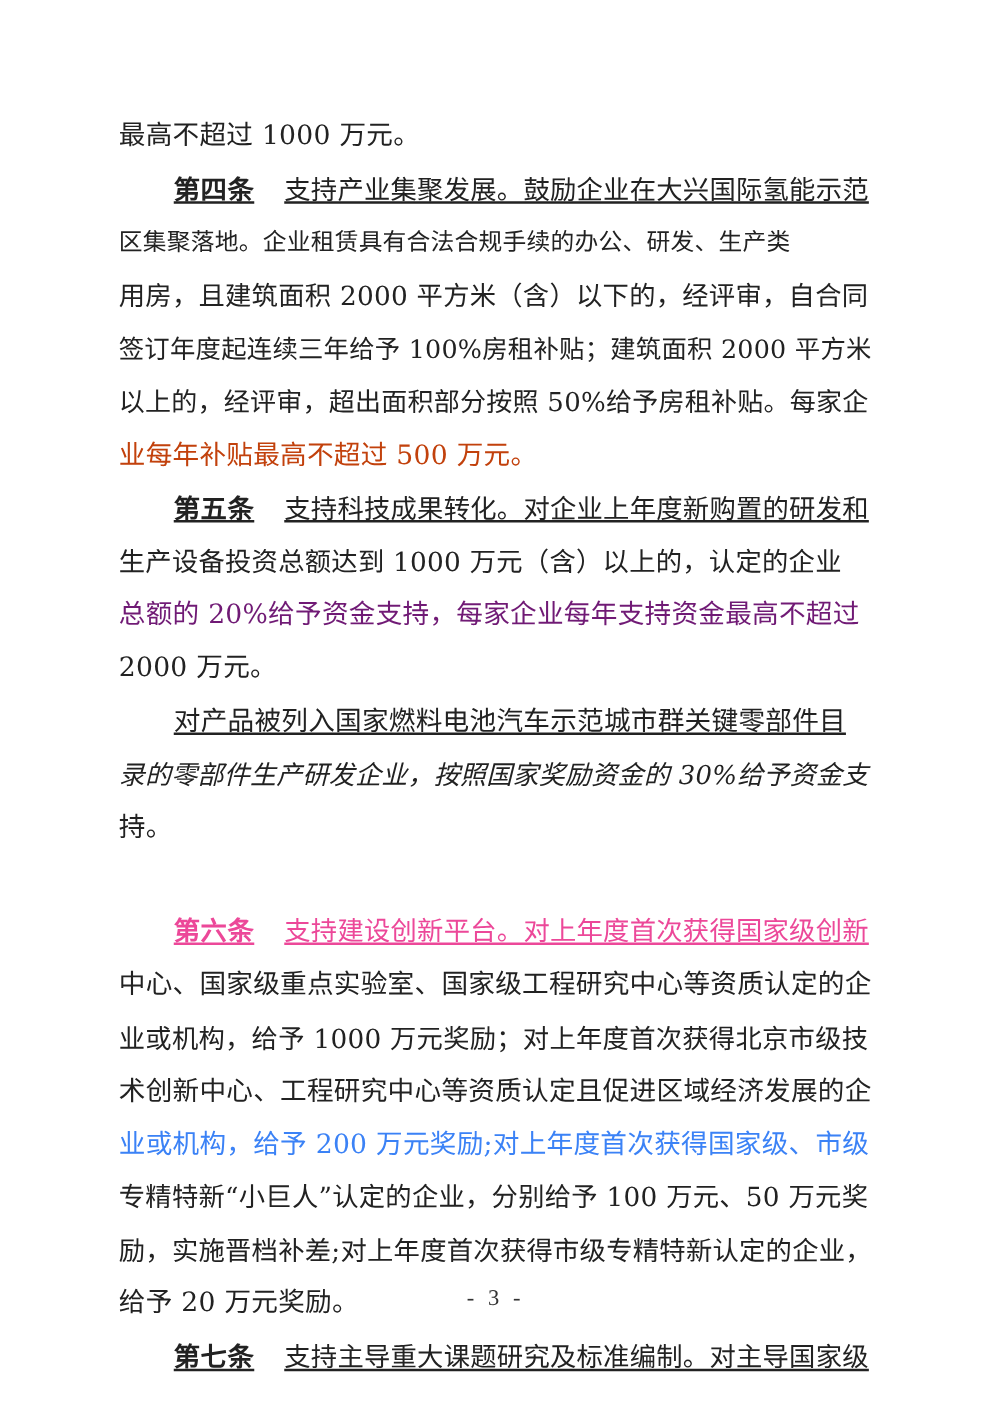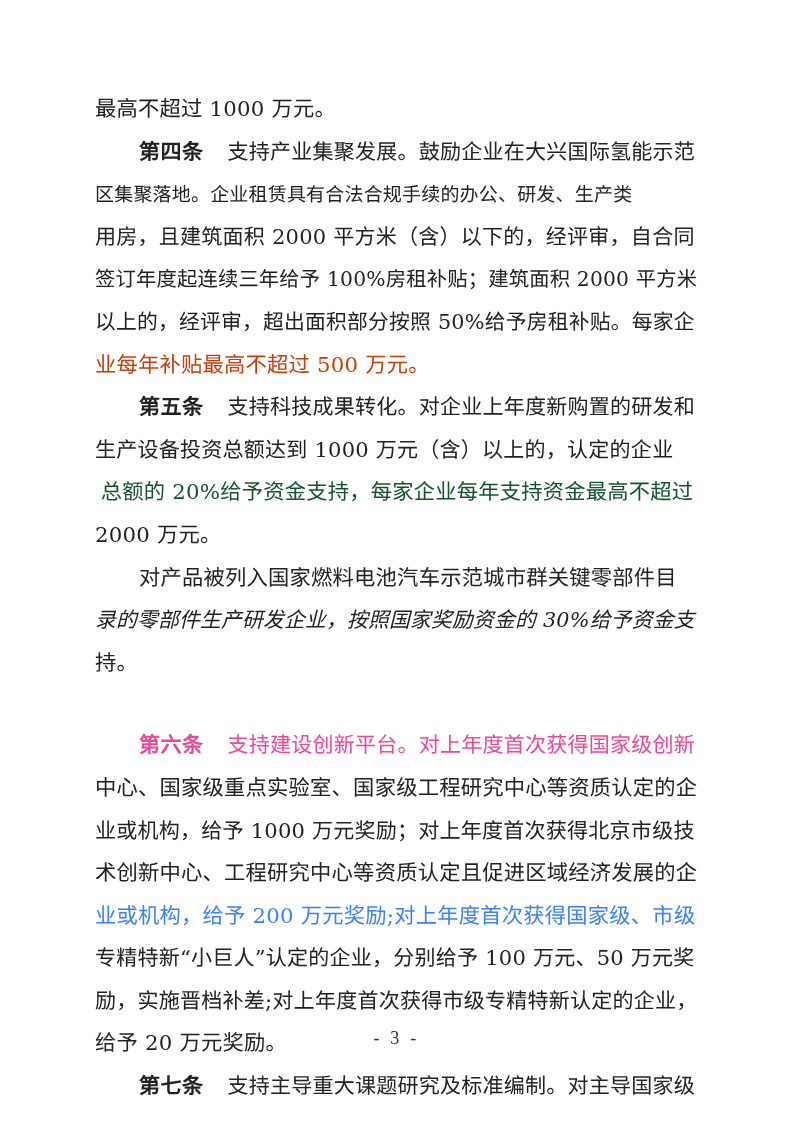--- a/index.html
+++ b/index.html
@@ -41,20 +41,21 @@
     white-space: nowrap;
     letter-spacing: 0.01em;
     color: #222222;
     font-family: "DejaVu Serif", "Liberation Serif", serif;
     text-rendering: optimizeLegibility;
   }
 
   
   .indent-2 {
     padding-left: 44px;
+    text-decoration: underline;
   }
 
   .article-label {
     font-weight: bold;
     letter-spacing: 0.02em;
   }
 
   .gap-after-label {
     display: inline-block;
     width: 24px;
@@ -84,21 +85,21 @@
   <div id="text-column">
       <div class="doc-line" style="color: rgb(34, 34, 34); font-size: 21.3px;"><span class="line-text">最高不超过 1000 万元。</span></div>
       <div class="doc-line indent-2" style="color: rgb(34, 34, 34); font-size: 21.05px;"><span class="article-label">第四条</span><span class="gap-after-label"></span><span class="line-text">支持产业集聚发展。鼓励企业在大兴国际氢能示范</span></div>
       <div class="doc-line" style="color: rgb(34, 34, 34); font-size: 19px;"><span class="line-text">区集聚落地。企业租赁具有合法合规手续的办公、研发、生产类</span></div>
       <div class="doc-line" style="color: rgb(34, 34, 34); font-size: 21.05px;"><span class="line-text">用房，且建筑面积 2000 平方米（含）以下的，经评审，自合同</span></div>
       <div class="doc-line" style="color: rgb(34, 34, 34); font-size: 20.3px;"><span class="line-text">签订年度起连续三年给予 100%房租补贴；建筑面积 2000 平方米</span></div>
       <div class="doc-line" style="color: rgb(34, 34, 34); font-size: 20.8px;"><span class="line-text">以上的，经评审，超出面积部分按照 50%给予房租补贴。每家企</span></div>
       <div class="doc-line" style="color: #c2410c; font-size: 21.3px;"><span class="line-text">业每年补贴最高不超过 500 万元。</span></div>
       <div class="doc-line indent-2" style="color: rgb(34, 34, 34); font-size: 21.05px;"><span class="article-label">第五条</span><span class="gap-after-label"></span><span class="line-text">支持科技成果转化。对企业上年度新购置的研发和</span></div>
       <div class="doc-line" style="color: rgb(34, 34, 34); font-size: 21.05px;"><span class="line-text">生产设备投资总额达到 1000 万元（含）以上的，认定的企业</span></div>
-      <div class="doc-line" style="color: #14532d; font-size: 21.3px; text-align: center;"><span class="line-text">总额的 20%给予资金支持，每家企业每年支持资金最高不超过</span></div>
+      <div class="doc-line" style="color: #701a75; font-size: 21.3px;"><span class="line-text">总额的 20%给予资金支持，每家企业每年支持资金最高不超过</span></div>
       <div class="doc-line" style="color: rgb(34, 34, 34); font-size: 21.3px;"><span class="line-text">2000 万元。</span></div>
       <div class="doc-line indent-2" style="color: rgb(34, 34, 34); font-size: 21.3px;"><span class="line-text">对产品被列入国家燃料电池汽车示范城市群关键零部件目</span></div>
       <div class="doc-line" style="color: rgb(34, 34, 34); font-size: 20.8px; font-style: italic;"><span class="line-text">录的零部件生产研发企业，按照国家奖励资金的 30%给予资金支</span></div>
       <div class="doc-line" style="color: rgb(34, 34, 34); font-size: 21.3px;"><span class="line-text">持。</span></div>
       <div class="doc-line indent-2" style="color: #ec4899; font-size: 21.05px; margin-top: 40px;"><span class="article-label">第六条</span><span class="gap-after-label"></span><span class="line-text">支持建设创新平台。对上年度首次获得国家级创新</span></div>
       <div class="doc-line" style="color: rgb(34, 34, 34); font-size: 21.3px;"><span class="line-text">中心、国家级重点实验室、国家级工程研究中心等资质认定的企</span></div>
       <div class="doc-line" style="color: rgb(34, 34, 34); font-size: 21.05px;"><span class="line-text">业或机构，给予 1000 万元奖励；对上年度首次获得北京市级技</span></div>
       <div class="doc-line" style="color: rgb(34, 34, 34); font-size: 21.3px; font-family: Liberation Serif, serif;"><span class="line-text">术创新中心、工程研究中心等资质认定且促进区域经济发展的企</span></div>
       <div class="doc-line" style="color: #3b82f6; font-size: 21.3px;"><span class="line-text">业或机构，给予 200 万元奖励;对上年度首次获得国家级、市级</span></div>
       <div class="doc-line" style="color: rgb(34, 34, 34); font-size: 21.05px;"><span class="line-text">专精特新“小巨人”认定的企业，分别给予 100 万元、50 万元奖</span></div>

